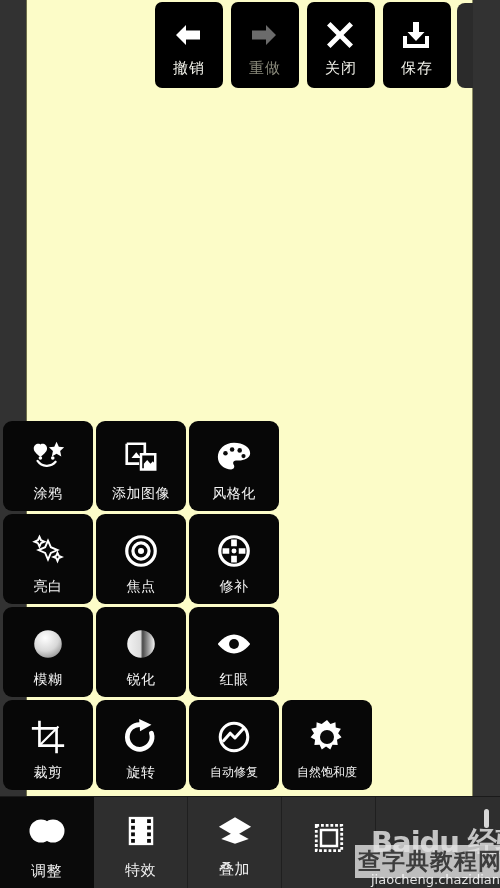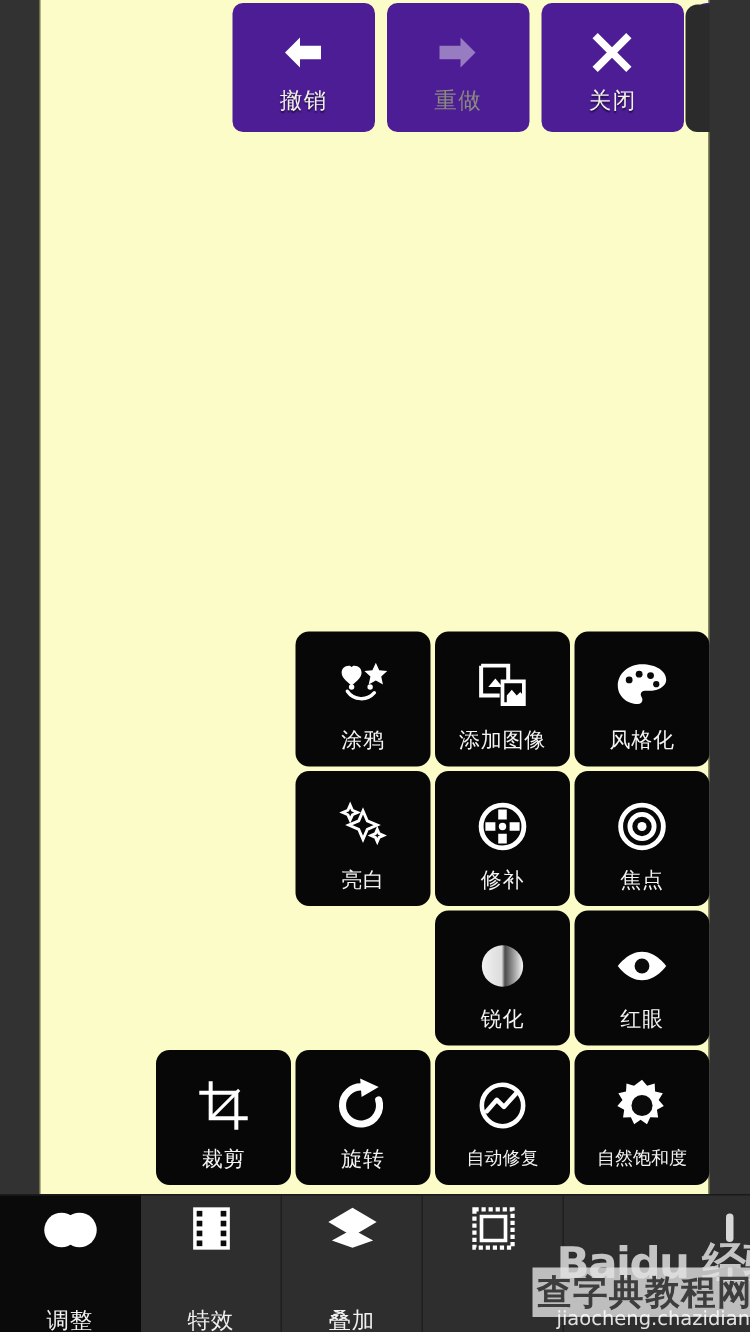--- a/index.html
+++ b/index.html
@@ -23,22 +23,22 @@
 
   
   .topbar{
     position:absolute;left:155px;top:2px;
     height:88px;
     display:flex;
     gap:8px;
     z-index:6;
   }
   .tbtn{
-    width:95px;height:86px;
-    background:#4c1d95;
+    width:68px;height:86px;
+    background:#000000;
     border-radius:7px;
     display:flex;flex-direction:column;
     align-items:center;justify-content:center;
     gap:7px;
     box-sizing:border-box;
     padding-top:4px;
   }
   .tbtn .ico{width:34px;height:34px;display:block;}
   .tbtn .tlbl{
     color:#f2f2ea;font-size:15px;line-height:15px;
@@ -56,21 +56,21 @@
   .right-card{
     position:absolute;right:5px;top:3px;width:38px;height:85px;
     background:#2b2b2b;border-radius:8px;z-index:7;
   }
 
   
   .grid{
     position:absolute;left:0;top:421px;width:473px;
     z-index:4;
   }
-  .grow{display:flex;gap:3px;margin-bottom:3px;padding-left:3px;justify-content:flex-end;}
+  .grow{display:flex;gap:3px;margin-bottom:3px;padding-left:3px;}
   .tile{
     width:90px;height:90px;
     background:#070707;
     border-radius:9px;
     display:flex;flex-direction:column;
     align-items:center;justify-content:center;
     gap:9px;
     box-sizing:border-box;
     padding-top:6px;
   }
@@ -86,21 +86,21 @@
   .bottombar{
     position:absolute;left:0;bottom:0;width:500px;height:91px;
     background:#2e2e2e;
     display:flex;
     z-index:9;
     border-top:1px solid #1a1a1a;
   }
   .bitem{
     width:94px;height:91px;
     display:flex;flex-direction:column;
-    align-items:center;justify-content:space-between;
+    align-items:center;justify-content:center;
     gap:11px;
     box-sizing:border-box;
     padding-top:6px;
     border-right:1px solid #1f1f1f;
     position:relative;
   }
   .bitem.active{background:#0a0a0a;border-right:1px solid #0a0a0a;}
   .bitem .bico{display:block;}
   .bitem .blbl{
     color:#f0f0f0;font-size:15px;line-height:15px;letter-spacing:.5px;
@@ -243,43 +243,58 @@
             <path d="M30 22 l1.3 3 3 1.3 -3 1.3 -1.3 3 -1.3-3 -3-1.3 3-1.3z"></path>
           </svg>
         </span>
         <span class="glbl">亮白</span>
       </div>
 
       <div class="tile">
         <span class="gico">
           <svg viewBox="0 0 40 40" width="38" height="38">
             <circle cx="20" cy="20" r="15" fill="none" stroke="#fff" stroke-width="3.4"></circle>
+            <circle cx="20" cy="20" r="8.5" fill="none" stroke="#fff" stroke-width="3.4"></circle>
+            <circle cx="20" cy="20" r="3.2" fill="#fff"></circle>
+          </svg>
+        </span>
+        <span class="glbl">焦点</span>
+      </div>
+
+      <div class="tile">
+        <span class="gico">
+          <svg viewBox="0 0 40 40" width="38" height="38">
+            <circle cx="20" cy="20" r="15" fill="none" stroke="#fff" stroke-width="3.4"></circle>
             <path fill="#fff" d="M17 8 h6 v7 h-6z M17 25 h6 v7 h-6z M8 17 h7 v6 h-7z M25 17 h7 v6 h-7z"></path>
             <circle cx="20" cy="20" r="2.6" fill="#fff"></circle>
           </svg>
         </span>
         <span class="glbl">修补</span>
       </div>
 
-      <div class="tile">
-        <span class="gico">
-          <svg viewBox="0 0 40 40" width="38" height="38">
-            <circle cx="20" cy="20" r="15" fill="none" stroke="#fff" stroke-width="3.4"></circle>
-            <circle cx="20" cy="20" r="8.5" fill="none" stroke="#fff" stroke-width="3.4"></circle>
-            <circle cx="20" cy="20" r="3.2" fill="#fff"></circle>
-          </svg>
-        </span>
-        <span class="glbl">焦点</span>
-      </div>
-
 
     </div>
 
     <div class="grow">
 
+      <div class="tile">
+        <span class="gico">
+          <svg viewBox="0 0 40 40" width="38" height="38">
+            <defs>
+                <radialGradient id="blurg" cx="40%" cy="28%" r="80%">
+              <stop offset="0%" stop-color="#ffffff"></stop>
+                  <stop offset="60%" stop-color="#d8d8d8"></stop>
+                  <stop offset="100%" stop-color="#8e8e8e"></stop>
+            </radialGradient>
+              </defs>
+            <circle cx="20" cy="20" r="14.5" fill="url(#blurg)"></circle>
+          </svg>
+        </span>
+        <span class="glbl">模糊</span>
+      </div>
 
       <div class="tile">
         <span class="gico">
           <svg viewBox="0 0 40 40" width="38" height="38">
             <defs>
                 <linearGradient id="shg" x1="0" y1="0" x2="1" y2="0">
               <stop offset="0%" stop-color="#f2f2f2"></stop>
                   <stop offset="48%" stop-color="#dcdcdc"></stop>
                   <stop offset="56%" stop-color="#4a4a4a"></stop>
                   <stop offset="100%" stop-color="#f6f6f6"></stop>

